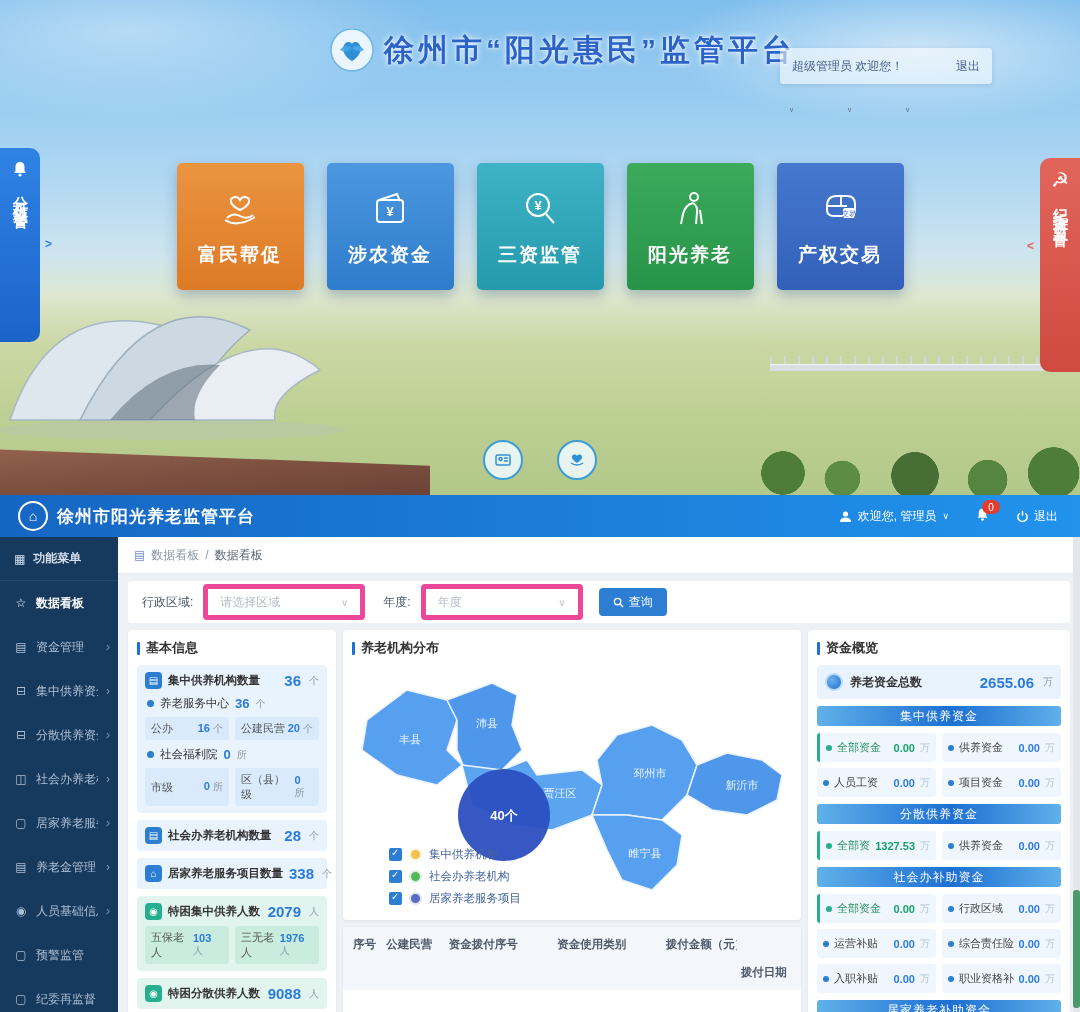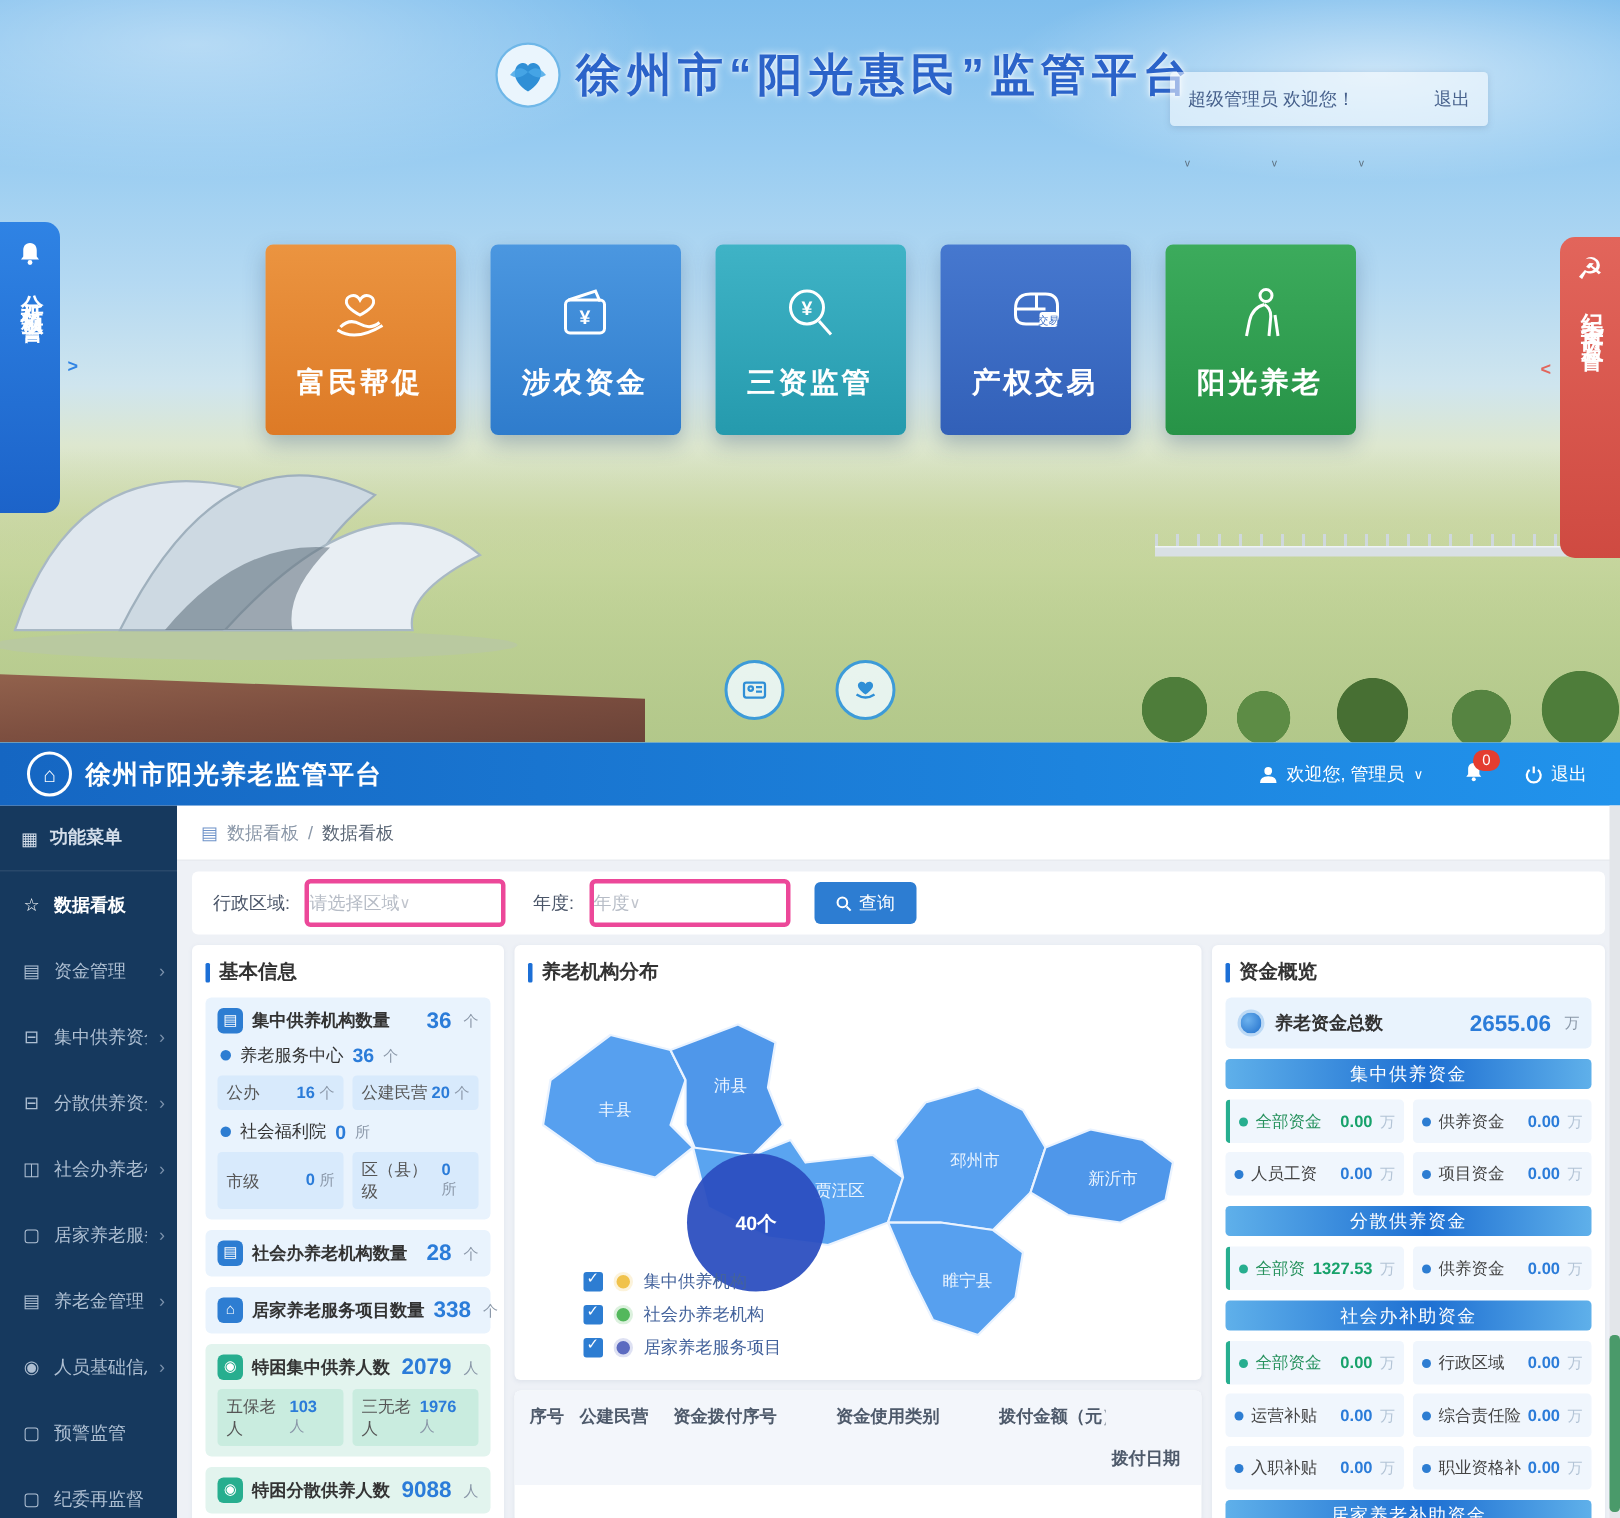--- a/index.html
+++ b/index.html
@@ -81,22 +81,22 @@
   .menu-item .mi{width:14px;text-align:center;font-size:12px;flex:0 0 14px;}
   .menu-item .marrow{color:#7d93ad;font-size:12px;padding-right:2px;}
   .menu-item.active{color:#fff;font-weight:bold;}
   .content{position:absolute;left:118px;top:537px;width:962px;height:475px;background:#eef1f6;overflow:hidden;}
   .crumbbar{background:#fff;height:36px;display:flex;align-items:center;padding-left:16px;font-size:12px;
       color:#8a97a8;gap:6px;border-bottom:1px solid #e8ebf0;}
   .crumbbar .cur{color:#5a6675;}
   .crumb-ic{color:#6f93c9;font-size:12px;}
   .filtercard{background:#fff;border-radius:4px;margin:7px 10px;height:42px;display:flex;align-items:center;
       gap:10px;padding:0 14px;font-size:12px;color:#4a5568;}
-  .sel{width:128px;height:26px;border:3px solid #ec4899;border-radius:4px;background:#fff;display:flex;
-      align-items:center;padding:0 0;color:#b6bcc6;justify-content:flex-start;cursor:pointer;}
+  .sel{width:128px;height:26px;border:5px solid #ec4899;border-radius:4px;background:#fff;display:flex;
+      align-items:center;padding:0 12px;color:#b6bcc6;justify-content:space-between;cursor:pointer;}
   .sel .caret{color:#c0c4cc;font-size:10px;}
   .btn-search{background:#2d7dd2;color:#fff;border:none;border-radius:4px;height:28px;padding:0 14px;
       font-size:12px;display:flex;align-items:center;gap:5px;cursor:pointer;margin-left:6px;}
   .cols{display:flex;gap:7px;margin:0 10px;height:385px;}
   .col-l{width:208px;flex:0 0 208px;display:flex;flex-direction:column;gap:7px;}
   .col-m{width:458px;flex:0 0 458px;display:flex;flex-direction:column;gap:7px;}
   .col-r{flex:1;display:flex;flex-direction:column;}
   .card{background:#fff;border-radius:4px;padding:9px 9px;box-shadow:0 1px 3px rgba(120,140,170,.12);}
   .ptitle{display:flex;align-items:center;gap:6px;font-size:13px;font-weight:bold;color:#333;margin-bottom:8px;}
   .ptitle::before{content:"";width:3px;height:13px;background:#1c6fd6;border-radius:1px;display:block;}
@@ -231,38 +231,38 @@
       <span class="tlabel">涉农资金</span>
     </div>
     <div class="tile t2">
       <svg width="46" height="46" viewBox="0 0 46 46" fill="none" stroke="#fff" stroke-width="2">
         <circle cx="21" cy="19" r="11"></circle>
         <line x1="29" y1="28" x2="37" y2="37"></line>
         <text x="21" y="24" font-size="13" fill="#fff" stroke="none" text-anchor="middle" font-weight="bold">¥</text>
       </svg>
       <span class="tlabel">三资监管</span>
     </div>
+    <div class="tile t4">
+      <svg width="46" height="46" viewBox="0 0 46 46" fill="none" stroke="#fff" stroke-width="2">
+        <circle cx="27" cy="11" r="4"></circle>
+        <path d="M26 17 Q18 19 16 28 L14 38"></path>
+        <path d="M26 17 Q31 20 30 27 L29 38"></path>
+        <line x1="33" y1="24" x2="35" y2="38"></line>
+      </svg>
+      <span class="tlabel">阳光养老</span>
+    </div>
     <div class="tile t3">
       <svg width="46" height="46" viewBox="0 0 46 46" fill="none" stroke="#fff" stroke-width="2">
         <path d="M10 20 Q10 10 20 10 L30 10 Q38 10 38 18 L38 24 Q38 30 31 30 L17 30 Q10 30 10 24 Z"></path>
         <line x1="24" y1="10" x2="24" y2="20"></line>
         <line x1="10" y1="20" x2="30" y2="20"></line>
         <rect x="26" y="22" width="12" height="10" rx="2" fill="#fff" stroke="none"></rect>
         <text x="32" y="30" font-size="7" fill="#3a6ec6" stroke="none" text-anchor="middle">交易</text>
       </svg>
       <span class="tlabel">产权交易</span>
-    </div>
-    <div class="tile t4">
-      <svg width="46" height="46" viewBox="0 0 46 46" fill="none" stroke="#fff" stroke-width="2">
-        <circle cx="27" cy="11" r="4"></circle>
-        <path d="M26 17 Q18 19 16 28 L14 38"></path>
-        <path d="M26 17 Q31 20 30 27 L29 38"></path>
-        <line x1="33" y1="24" x2="35" y2="38"></line>
-      </svg>
-      <span class="tlabel">阳光养老</span>
     </div>
   </div>
 
   <div class="hero-circles">
     <div class="circ-btn">
       <svg width="18" height="18" viewBox="0 0 18 18" fill="none" stroke="#2f8fd6" stroke-width="1.5">
         <rect x="2" y="4" width="14" height="10" rx="1.5"></rect>
         <circle cx="6.5" cy="8" r="1.5"></circle>
         <line x1="10" y1="7" x2="14" y2="7"></line>
         <line x1="10" y1="10" x2="14" y2="10"></line>

